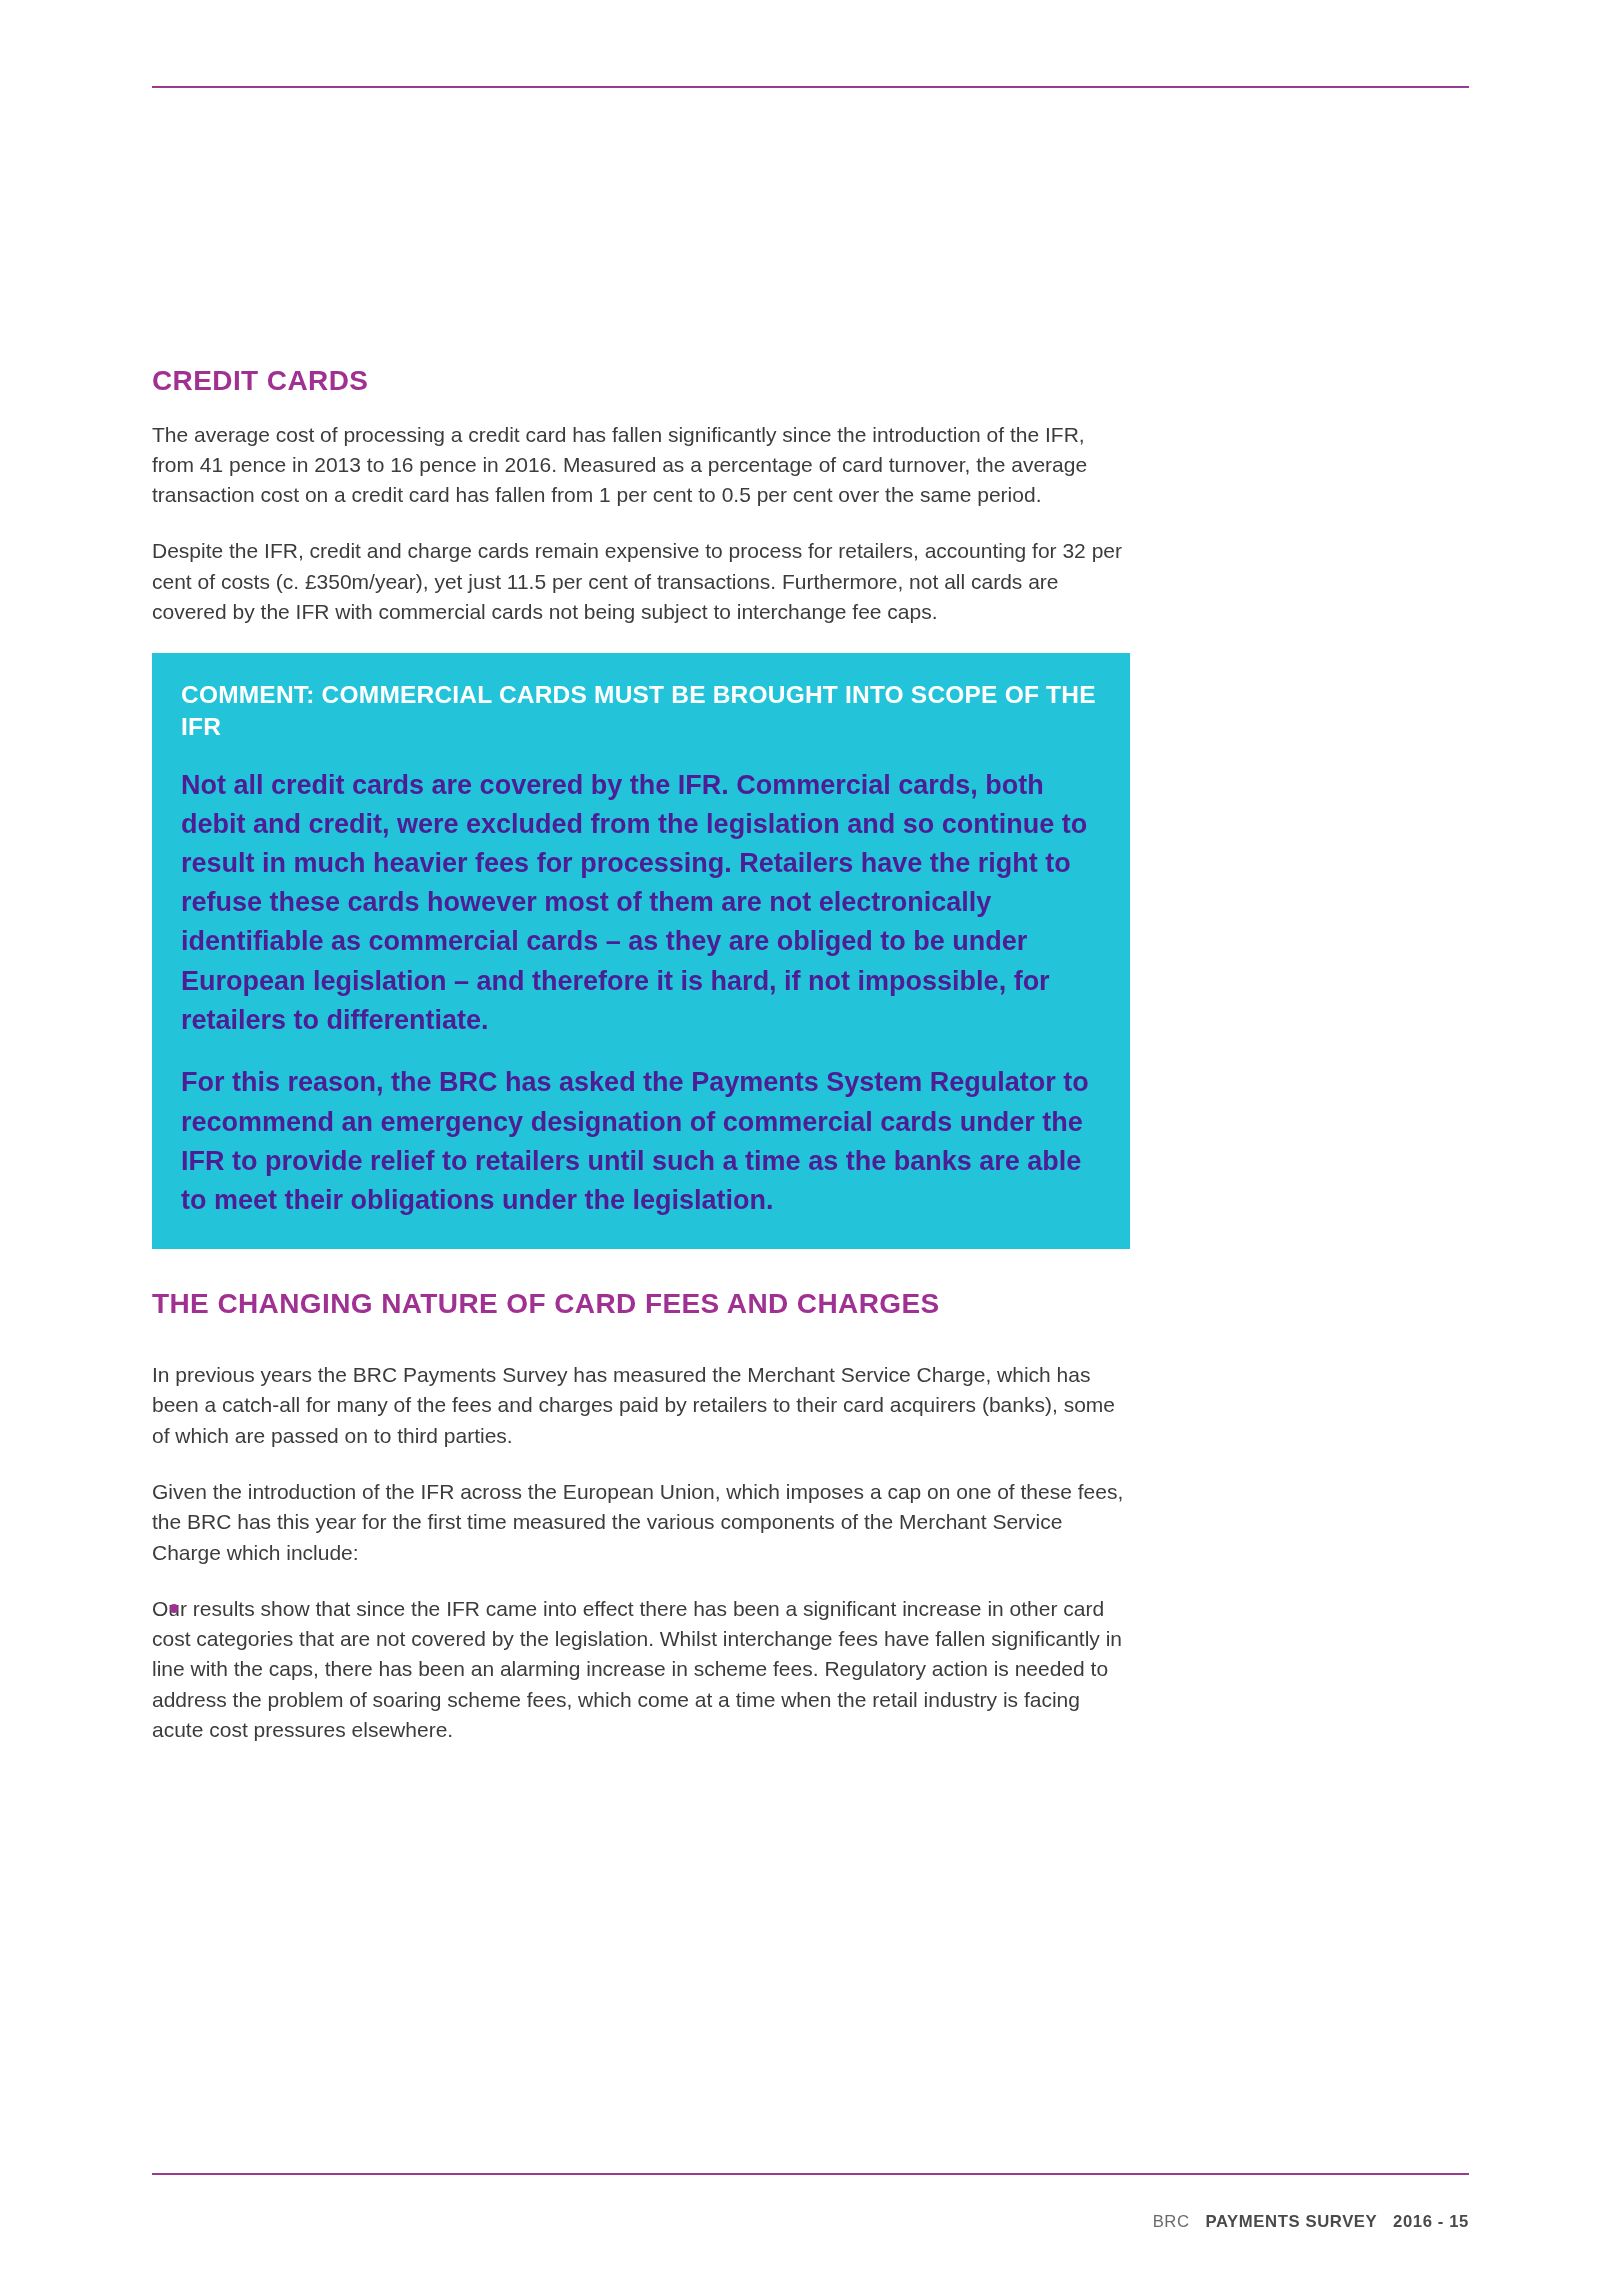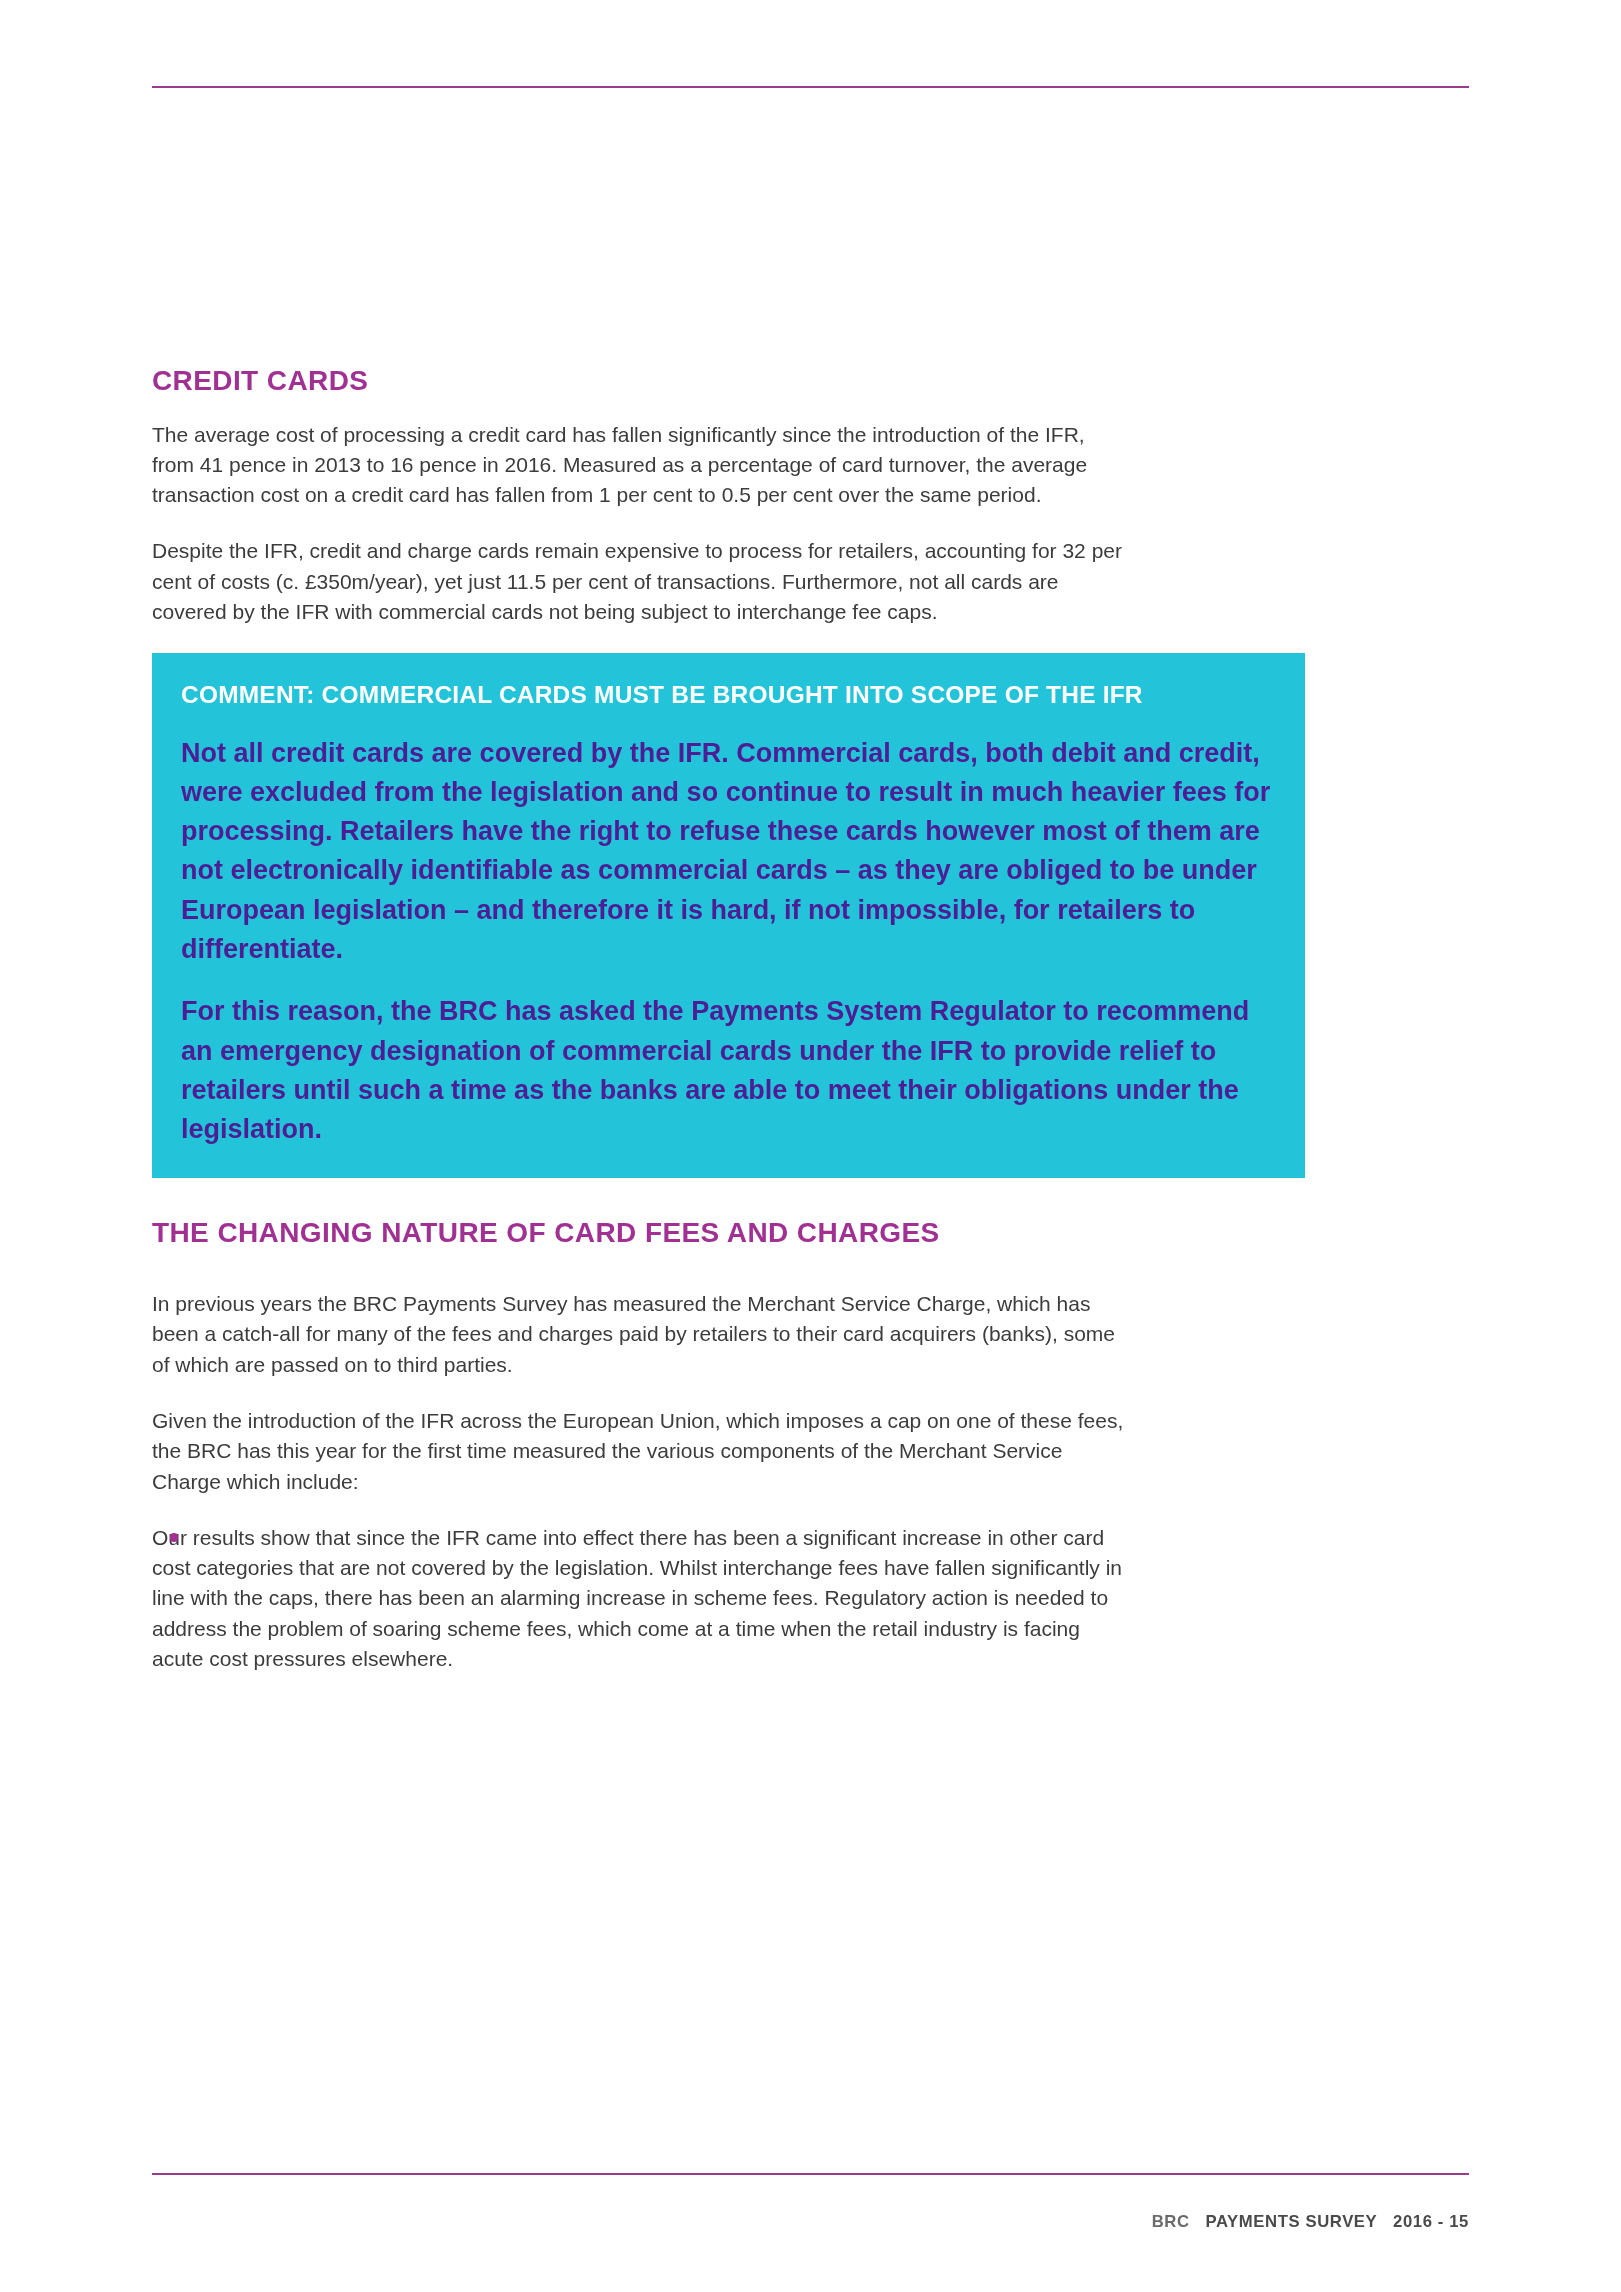--- a/index.html
+++ b/index.html
@@ -57,21 +57,21 @@
     color: #3c3c3c;
     margin: 0 0 25.5px 0;
     width: 980px;
   }
 
   .callout {
     background: #23c4d9;
     color: #ffffff;
     padding: 25.5px 29px 29px 29px;
     box-sizing: border-box;
-    width: 1153px;
+    width: 978px;
     margin: 5.9px 0 0 0;
   }
   .callout h2 {
     font-size: 24.5px;
     font-weight: 600;
     line-height: 1.3;
     margin: 0 0 23.5px 0;
     letter-spacing: 0.2px;
     color: #ffffff;
   }
@@ -111,21 +111,21 @@
   .footer {
     position: absolute;
     right: 152px;
     bottom: 61px;
     font-size: 16.7px;
     letter-spacing: 0.6px;
     color: #5a5a5a;
     white-space: nowrap;
   }
   .footer .b { font-weight: 700; color: #4a4a4a; text-align: center; }
-  .footer .light { font-weight: 700; color: #6a6a6a; }
+  .footer .light { font-weight: 400; color: #6a6a6a; }
 </style>
 </head>
 <body>
 
 <div class="page">
 
   <div class="rule top"></div>
 
   <div class="content">
 

